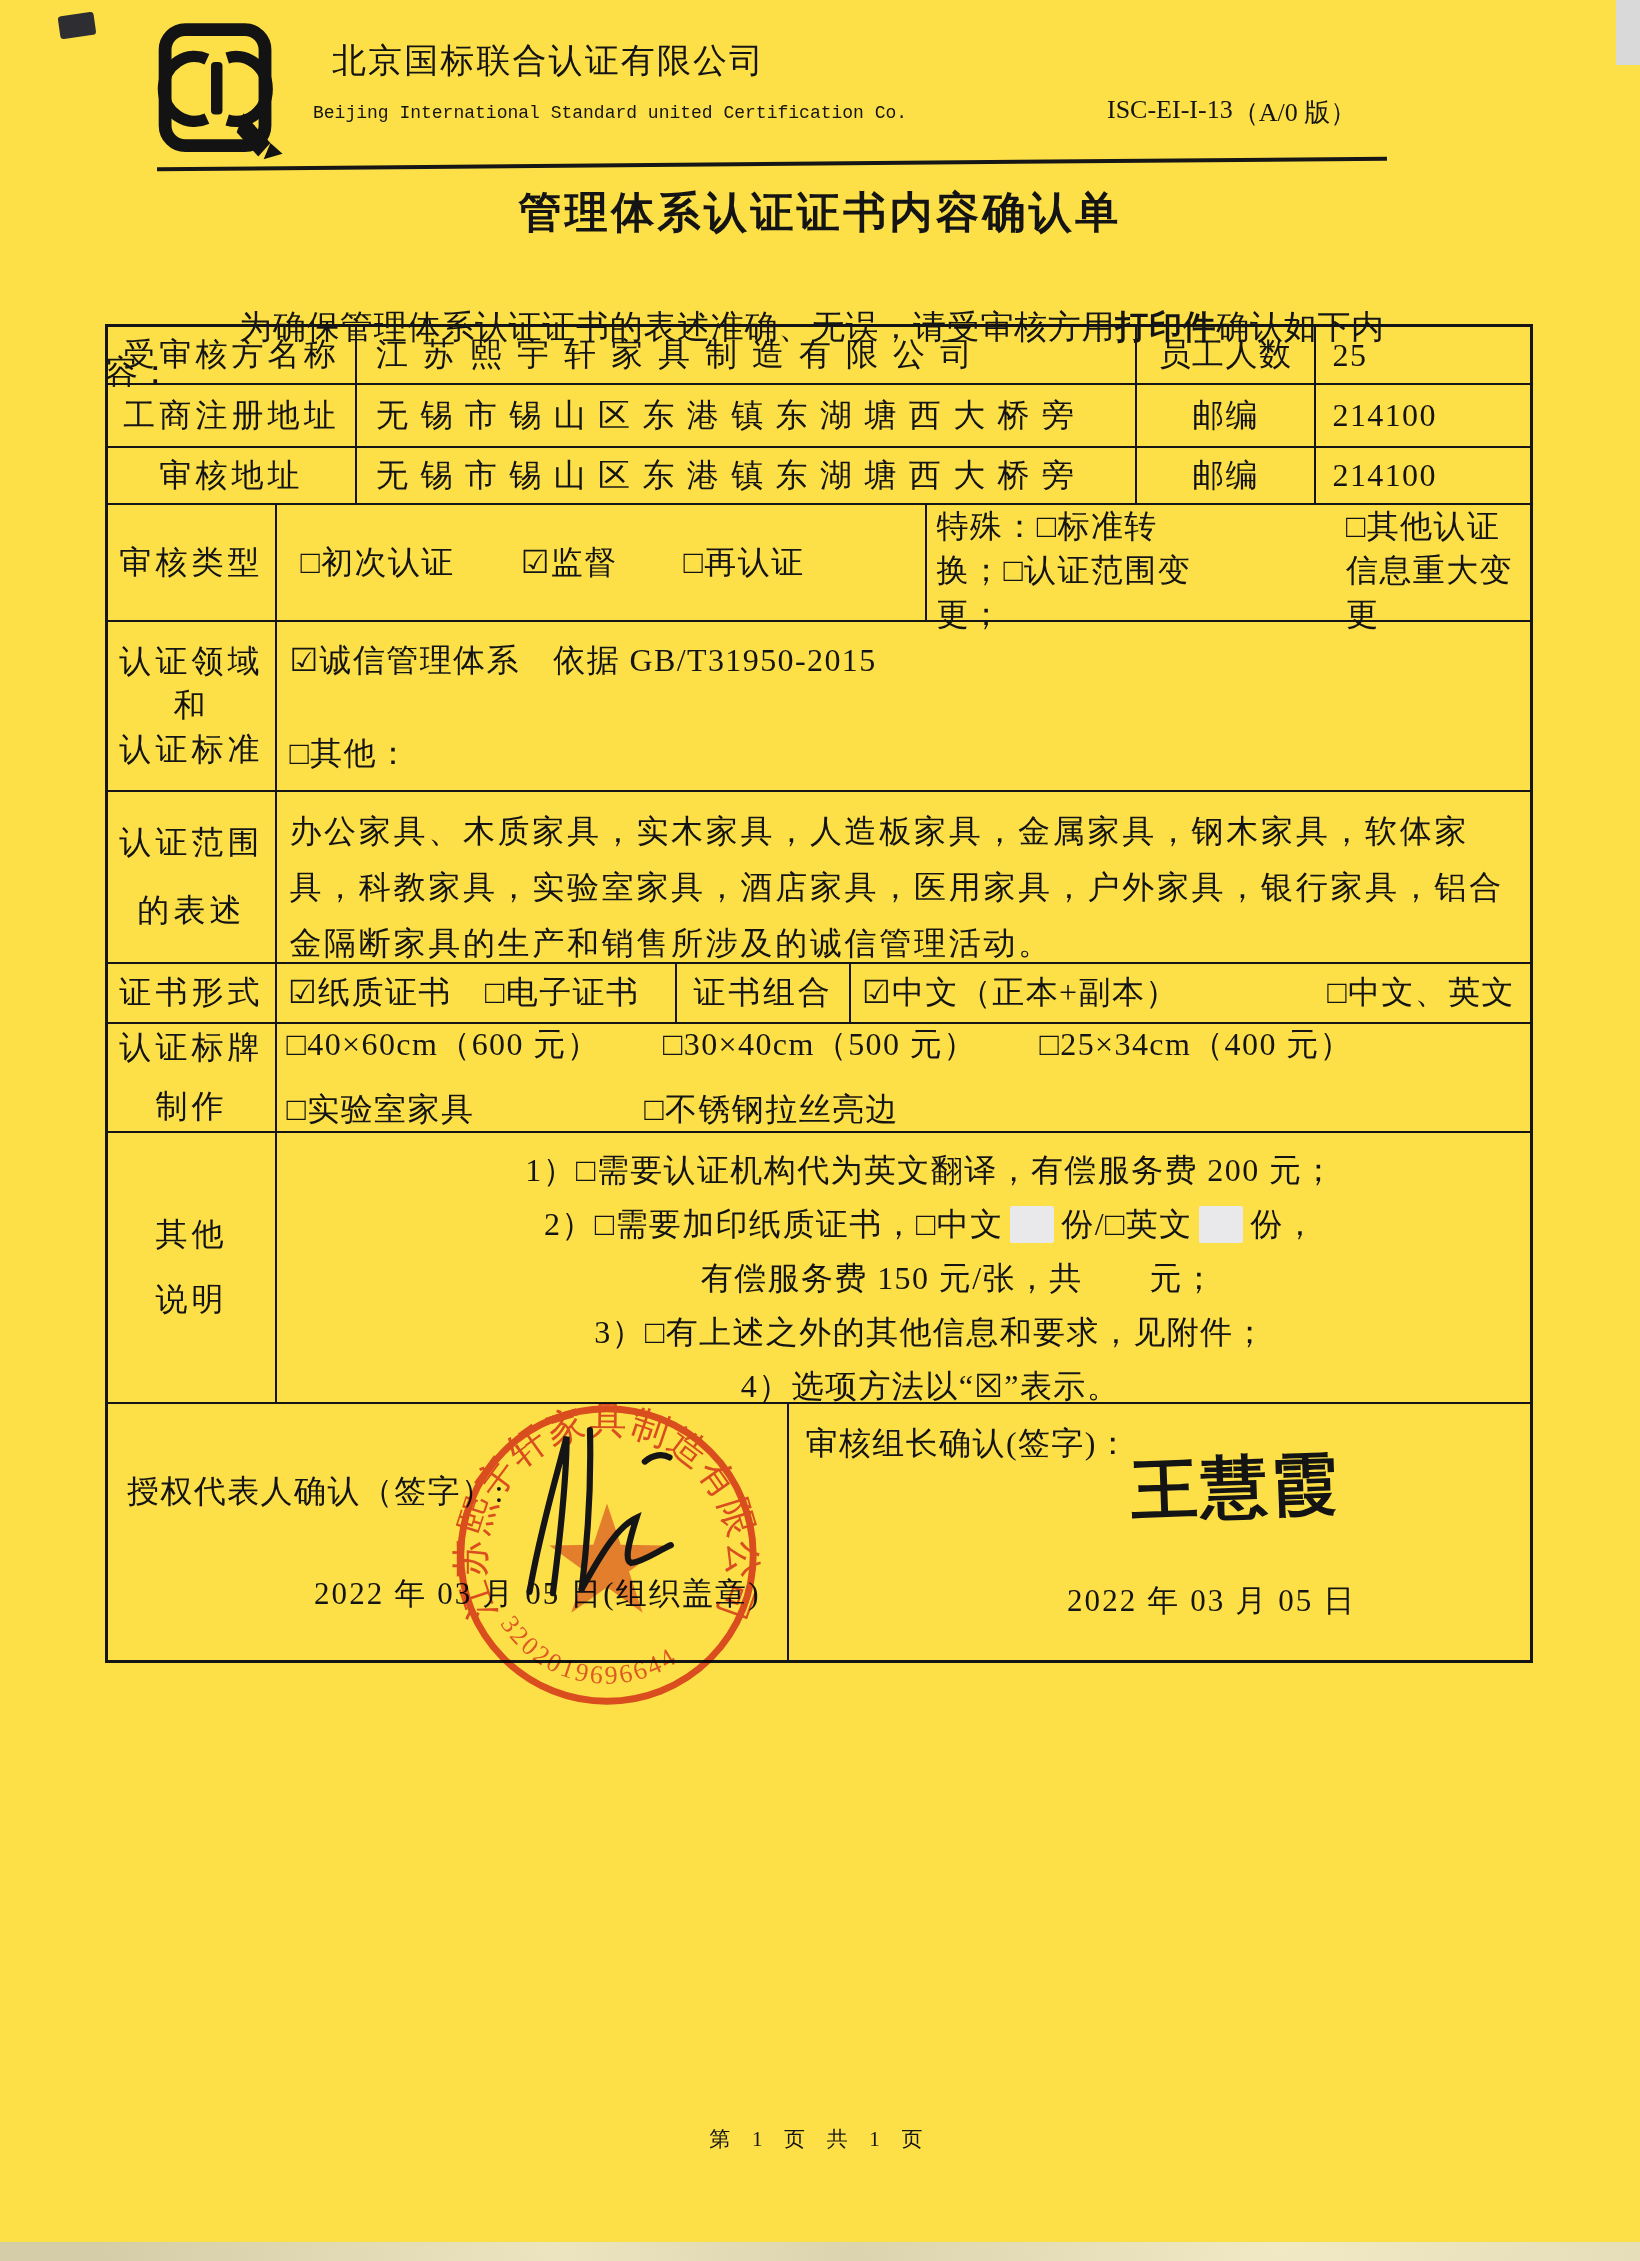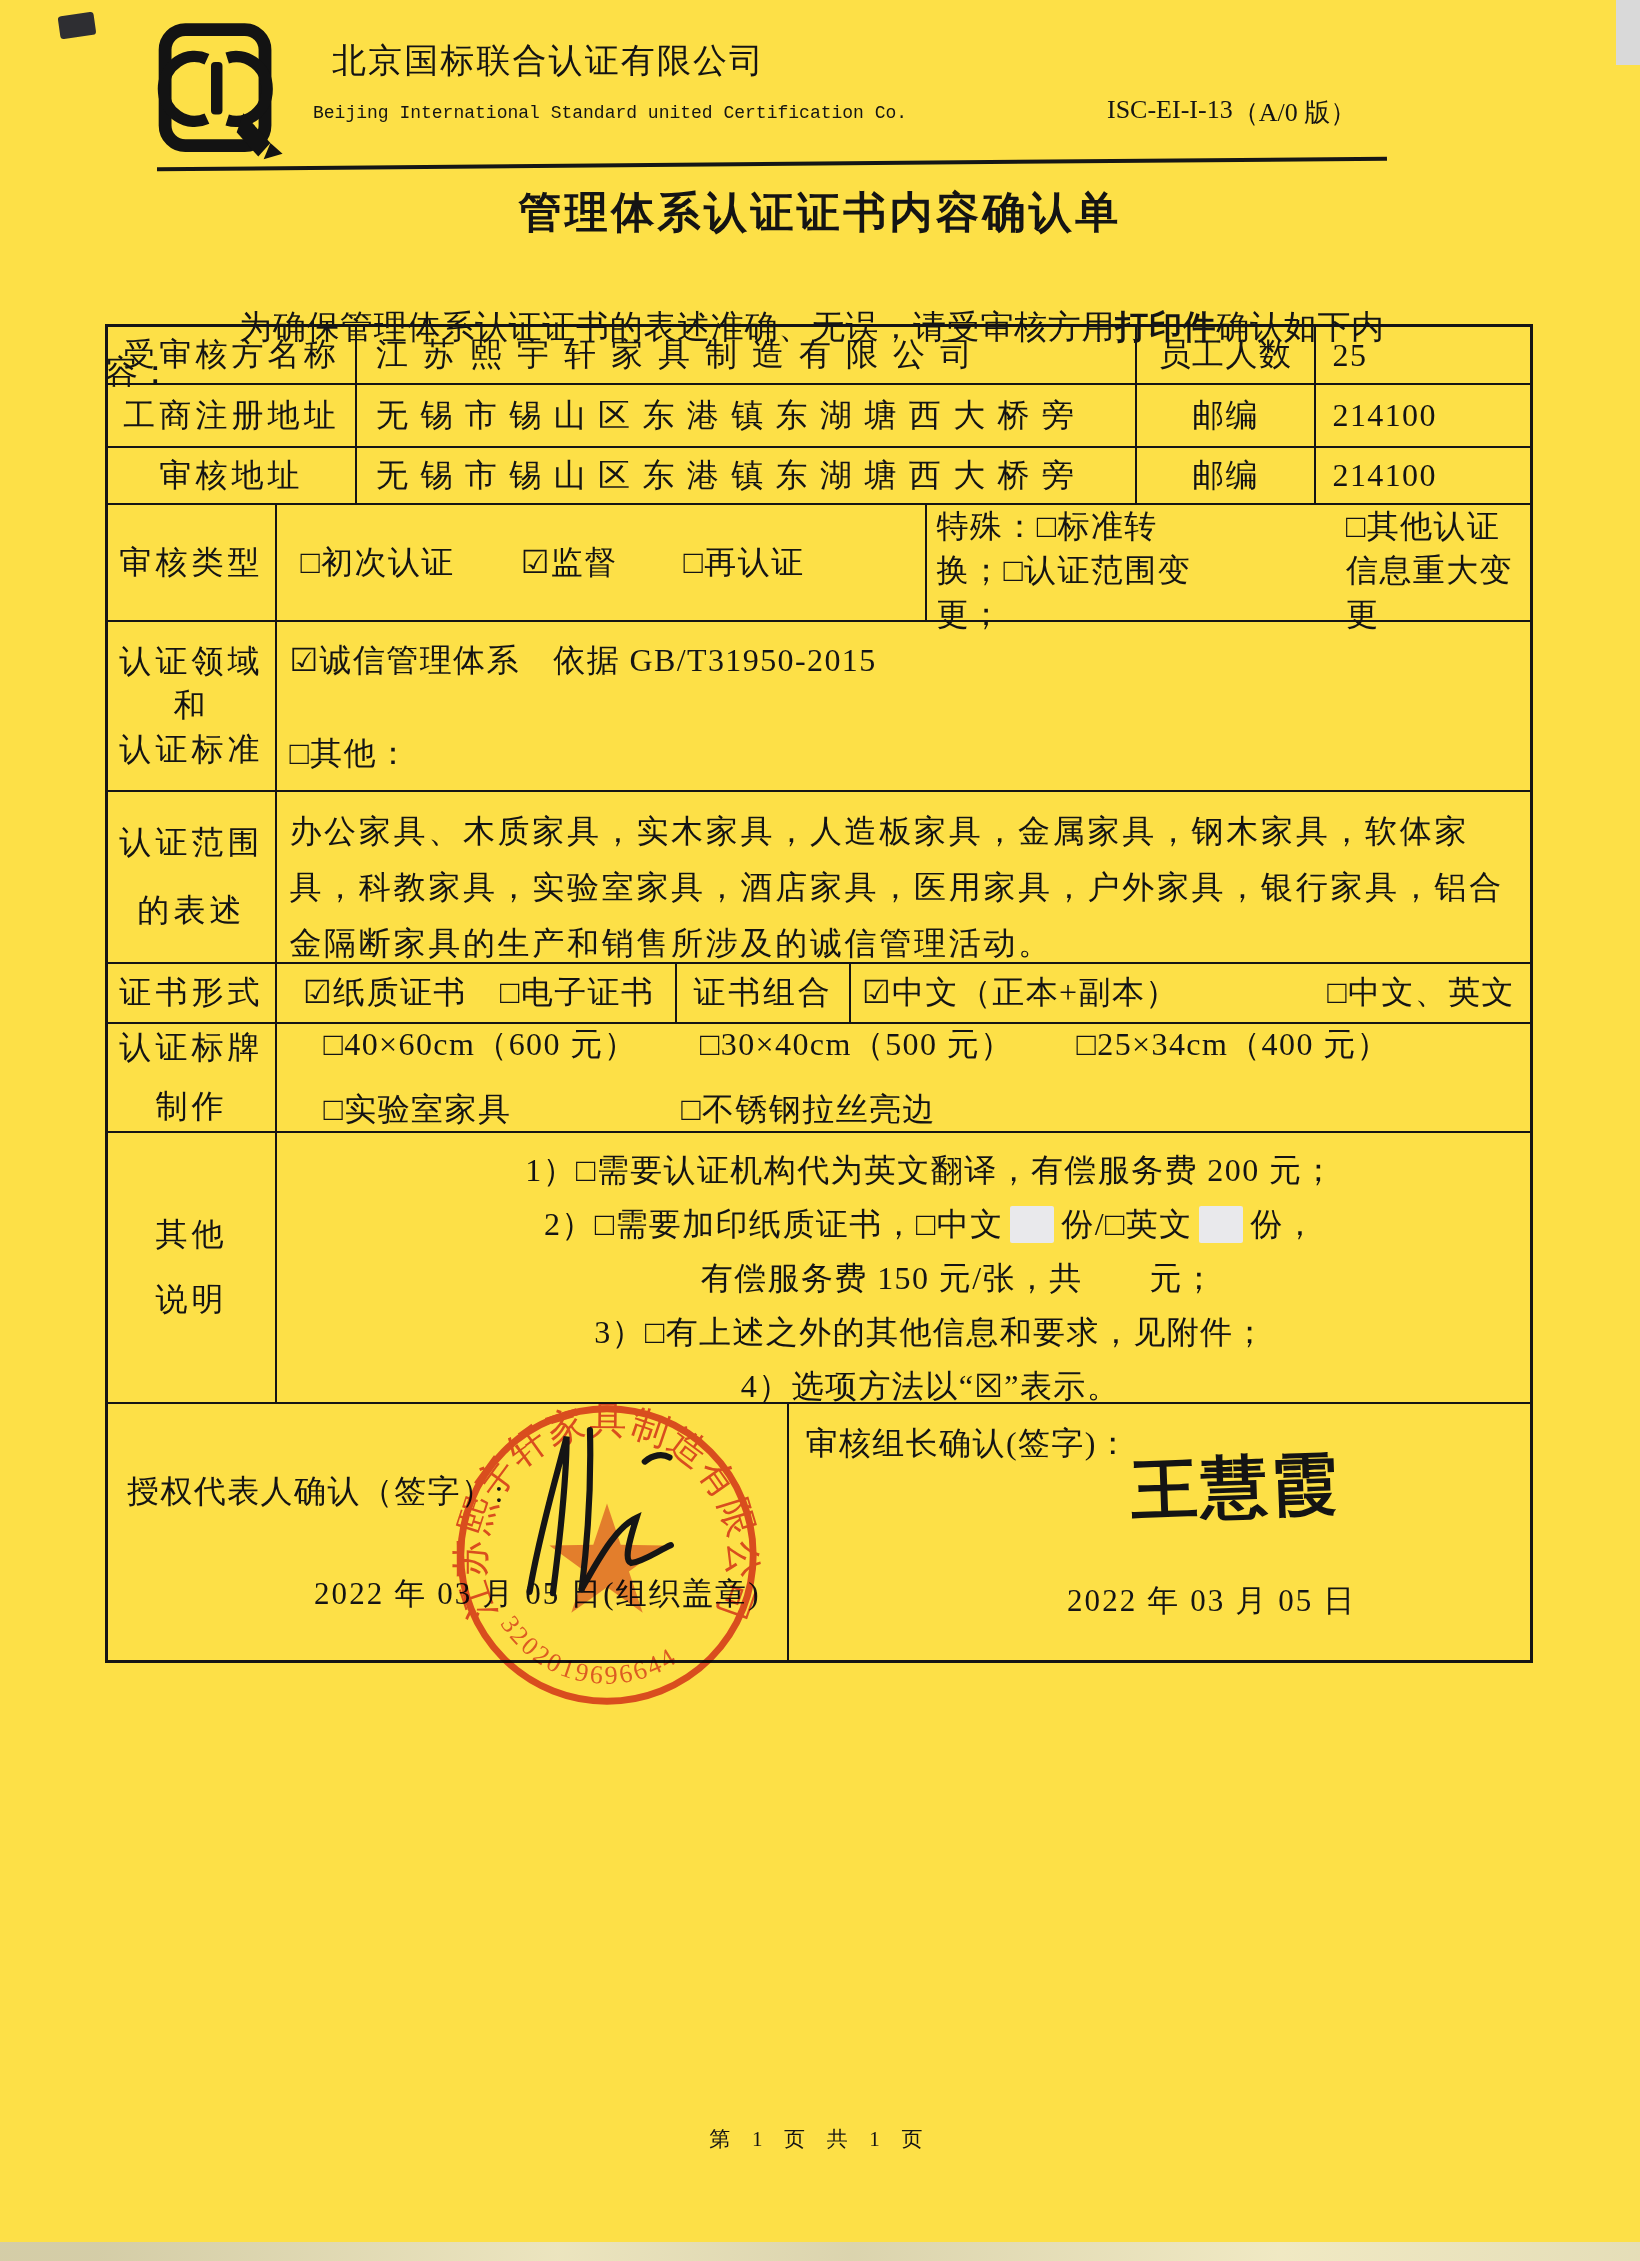--- a/index.html
+++ b/index.html
@@ -33,25 +33,25 @@
   .col-subval{flex:1;padding-left:16.5px;}
   .col-lab2{width:169px;}
   .ls22{letter-spacing:15px;}
   .ls18{letter-spacing:12.4px;}
   .audit-opts{width:650px;padding-left:23.4px;gap:66px;}
   .special{flex:1;flex-direction:row;justify-content:center;align-items:flex-start;padding-left:9.6px;gap:18px;}
   .special .l2{padding-left:110px;}
   .area-lab{flex-direction:column;justify-content:space-around;padding:13.7px 0;}
   .area-body{flex:1;flex-direction:column;align-items:flex-start;justify-content:space-between;padding:16.5px 0 13.7px 12.4px;}
   .scope-body{flex:1;align-items:flex-start;padding:11px 18px 0 12.4px;font-size:32px;line-height:56px;letter-spacing:2.7px;}
-  .cf-types{width:400px;padding-left:26px;}
+  .cf-types{width:400px;padding-left:11px;}
   .cf-combo{width:174px;justify-content:center;letter-spacing:2.7px;}
   .cf-langs{flex:1;justify-content:space-between;padding:0 15px 0 11px;}
   .plaque-body{flex:1;flex-direction:column;align-items:stretch;justify-content:center;gap:20.6px;padding-left:9.6px;}
-  .plaque-line{display:flex;margin-left:37px;}
+  .plaque-line{display:flex;}
   .plaque-line span{white-space:nowrap;}
   .plaque-sizes span{margin-right:63px;}
   .plaque-fin .f2{margin-left:170px;}
   .other-lab{flex-direction:column;justify-content:center;gap:20.6px;}
   .other-body{flex:1;flex-direction:column;align-items:center;justify-content:flex-start;padding:9.6px 0 0 54px;line-height:54px;}
   .other-body .cont{padding-left:56px;}
   .redact{display:inline-block;width:44px;height:37px;background:#e9e9ec;border-radius:2.1px;margin:0 6.9px;vertical-align:-8.2px;}
   .sign-row{height:256px;}
   .sign-cell{position:relative;display:block;}
   .sc-left{width:681px;}

